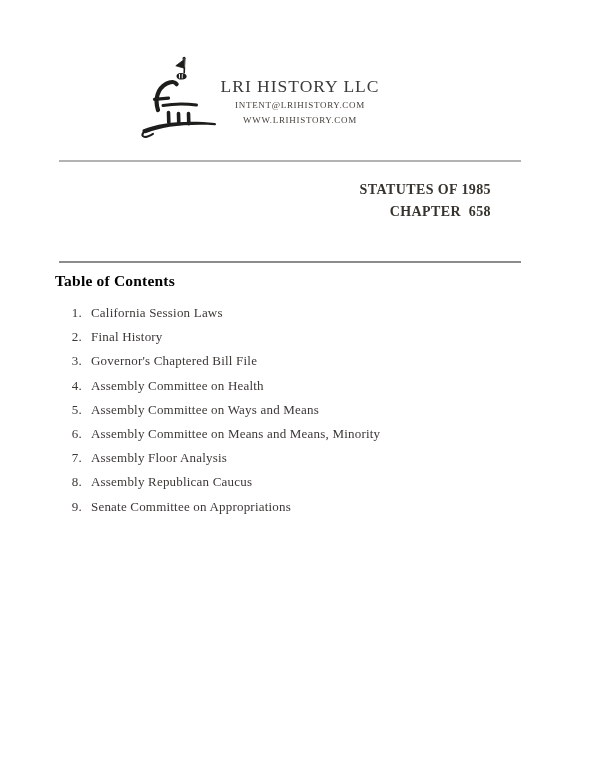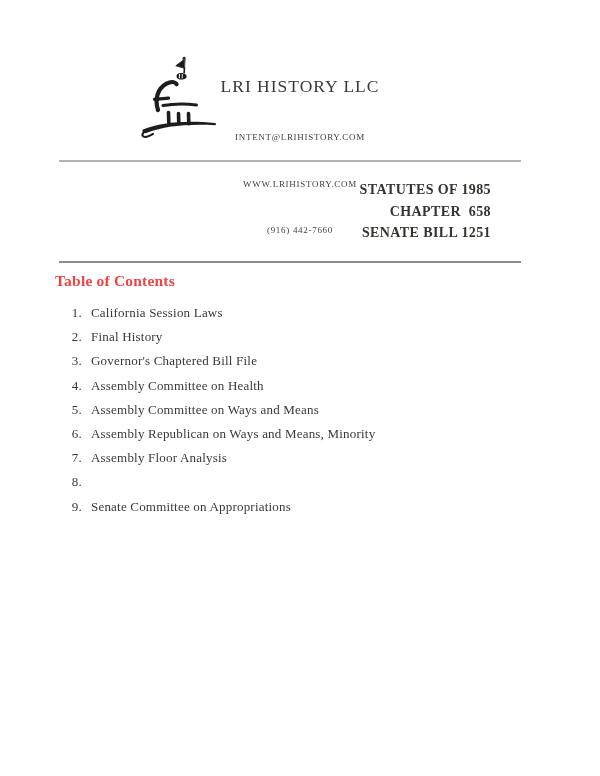--- a/index.html
+++ b/index.html
@@ -8,37 +8,37 @@
     width:600px;height:776px;
     background:#ffffff;
     font-family:"Liberation Serif","DejaVu Serif",serif;
     color:#3a3633;
     overflow:hidden;
   }
   
   .logo{position:absolute;left:138px;top:56px;width:82px;height:92px;}
   .letterhead{position:absolute;left:150px;top:74px;width:300px;text-align:center;}
   .company{font-size:17.5px;letter-spacing:1px;color:#3a3a3a;line-height:24px;}
-  .contact{font-size:9px;letter-spacing:.7px;line-height:14.6px;color:#45403d;margin-top:32px;}
+  .contact{font-size:9px;letter-spacing:.7px;line-height:14.6px;color:#45403d;}
   
   .rule{position:absolute;left:59px;width:462px;}
   .rule-top{top:160px;height:2px;background:#b3b3b3;}
   .rule-bottom{top:261px;height:2px;background:#8c8c8c;}
   
   .case-block{
     position:absolute;top:179px;right:109px;
     text-align:right;font-weight:bold;
     font-size:14px;line-height:21.6px;
     letter-spacing:.4px;color:#37332f;
   }
   .case-line{white-space:pre-wrap;}
   
   .toc-title{
     position:absolute;left:55px;top:272px;margin:0;
-    font-size:15.5px;font-weight:bold;color:#ef4444;letter-spacing:.2px;
+    font-size:15.5px;font-weight:bold;color:#000000;letter-spacing:.2px;
   }
   .toc-list{position:absolute;left:55px;top:301px;}
   .toc-row{
     display:flex;height:24.2px;line-height:24.2px;
     font-size:13px;color:#3c3835;letter-spacing:.2px;
   }
   .toc-num{width:27px;text-align:right;margin-right:9px;flex:none;}
 </style>
 </head>
 <body>
@@ -61,29 +61,27 @@
       <path d="M50.5,57.5 L50.8,67.8" stroke-width="3.6"></path>
       <path d="M5,73.5 C22,66.5 48,64 77,67 C78.5,67.2 78.3,69.3 76.8,69.2 C49,67.5 24,70.5 9,76.8 C5.5,78.2 3.5,75.5 5,73.5 Z" fill="#1d1d1b" stroke="none"></path>
       <path d="M5.5,76.5 C3,79.5 5,82 9.5,80.5 C12,79.6 13.5,78.8 15,77.8" stroke-width="2"></path>
     </g>
   </svg>
 
   <div class="letterhead">
     <div class="company">LRI HISTORY LLC</div>
     <div class="contact">INTENT@LRIHISTORY.COM</div>
     <div class="contact">WWW.LRIHISTORY.COM</div>
-    <div class="contact">(916) 442-7660</div>
   </div>
 
   <div class="rule rule-top"></div>
 
   <div class="case-block">
     <div class="case-line">STATUTES OF 1985</div>
     <div class="case-line">CHAPTER  658</div>
-    <div class="case-line">SENATE BILL 1251</div>
   </div>
 
   <div class="rule rule-bottom"></div>
 
   <h1 class="toc-title">Table of Contents</h1>
 
   <div class="toc-list">
     <div class="toc-row">
       <span class="toc-num">1.</span>
       <span class="toc-label">California Session Laws</span>
@@ -99,28 +97,29 @@
     <div class="toc-row">
       <span class="toc-num">4.</span>
       <span class="toc-label">Assembly Committee on Health</span>
     </div>
     <div class="toc-row">
       <span class="toc-num">5.</span>
       <span class="toc-label">Assembly Committee on Ways and Means</span>
     </div>
     <div class="toc-row">
       <span class="toc-num">6.</span>
-      <span class="toc-label">Assembly Republican on Ways and Means, Minority</span>
+      <span class="toc-label">Assembly Committee on Means and Means, Minority</span>
     </div>
     <div class="toc-row">
       <span class="toc-num">7.</span>
       <span class="toc-label">Assembly Floor Analysis</span>
     </div>
     <div class="toc-row">
       <span class="toc-num">8.</span>
+      <span class="toc-label">Assembly Republican Caucus</span>
     </div>
     <div class="toc-row">
       <span class="toc-num">9.</span>
       <span class="toc-label">Senate Committee on Appropriations</span>
     </div>
   </div>
 
 </div>
 
 </body></html>

